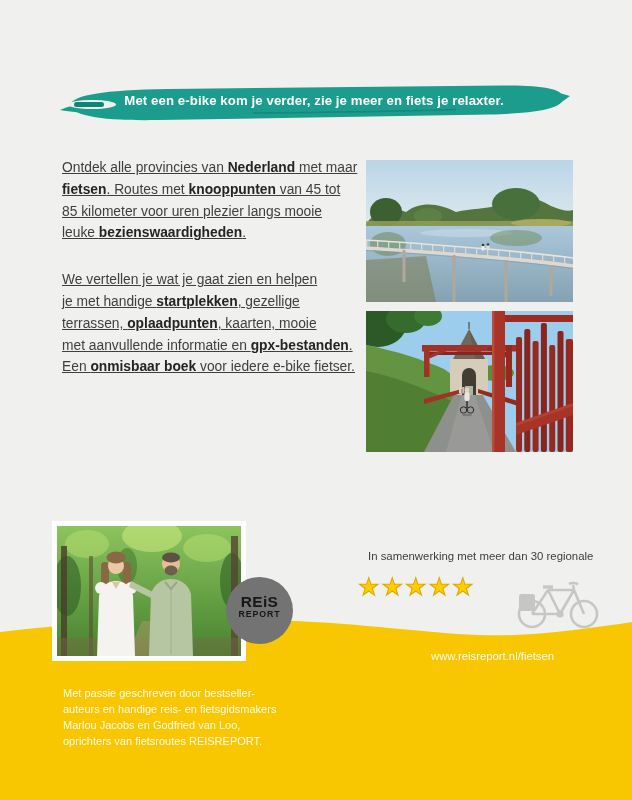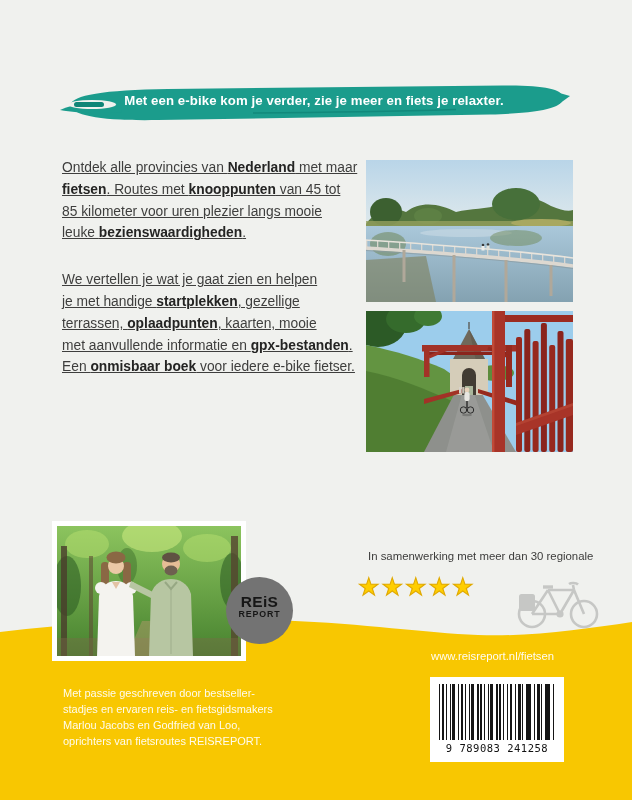--- a/index.html
+++ b/index.html
@@ -241,24 +241,20 @@
       <rect x="7" y="18" width="16" height="17" rx="2.5" fill="#c6c7c5"></rect>
     </svg>
   </div>
 
   <svg class="wave" viewBox="0 0 632 184" preserveAspectRatio="none">
     <path d="M0,16 C90,5 190,1 285,4.5 C365,7.5 425,17 478,19 C530,21 585,13 632,6 L632,184 L0,184 Z" fill="#f8c701"></path>
   </svg>
 
   <div class="credit">
     <div>Met passie geschreven door bestseller-</div>
-    <div>stadjes en ervaren reis- en fietsgidsmakers</div>
+    <div>auteurs en handige reis- en fietsgidsmakers</div>
     <div>Marlou Jacobs en Godfried van Loo,</div>
     <div>oprichters van fietsroutes REISREPORT.</div>
   </div>
 
   <div class="url">www.reisreport.nl/fietsen</div>
-  <div class="barcode">
-    <div class="bars"></div>
-    <div class="isbn">9 789083 241258</div>
-  </div>
 
 </div>
 
 </body></html>

